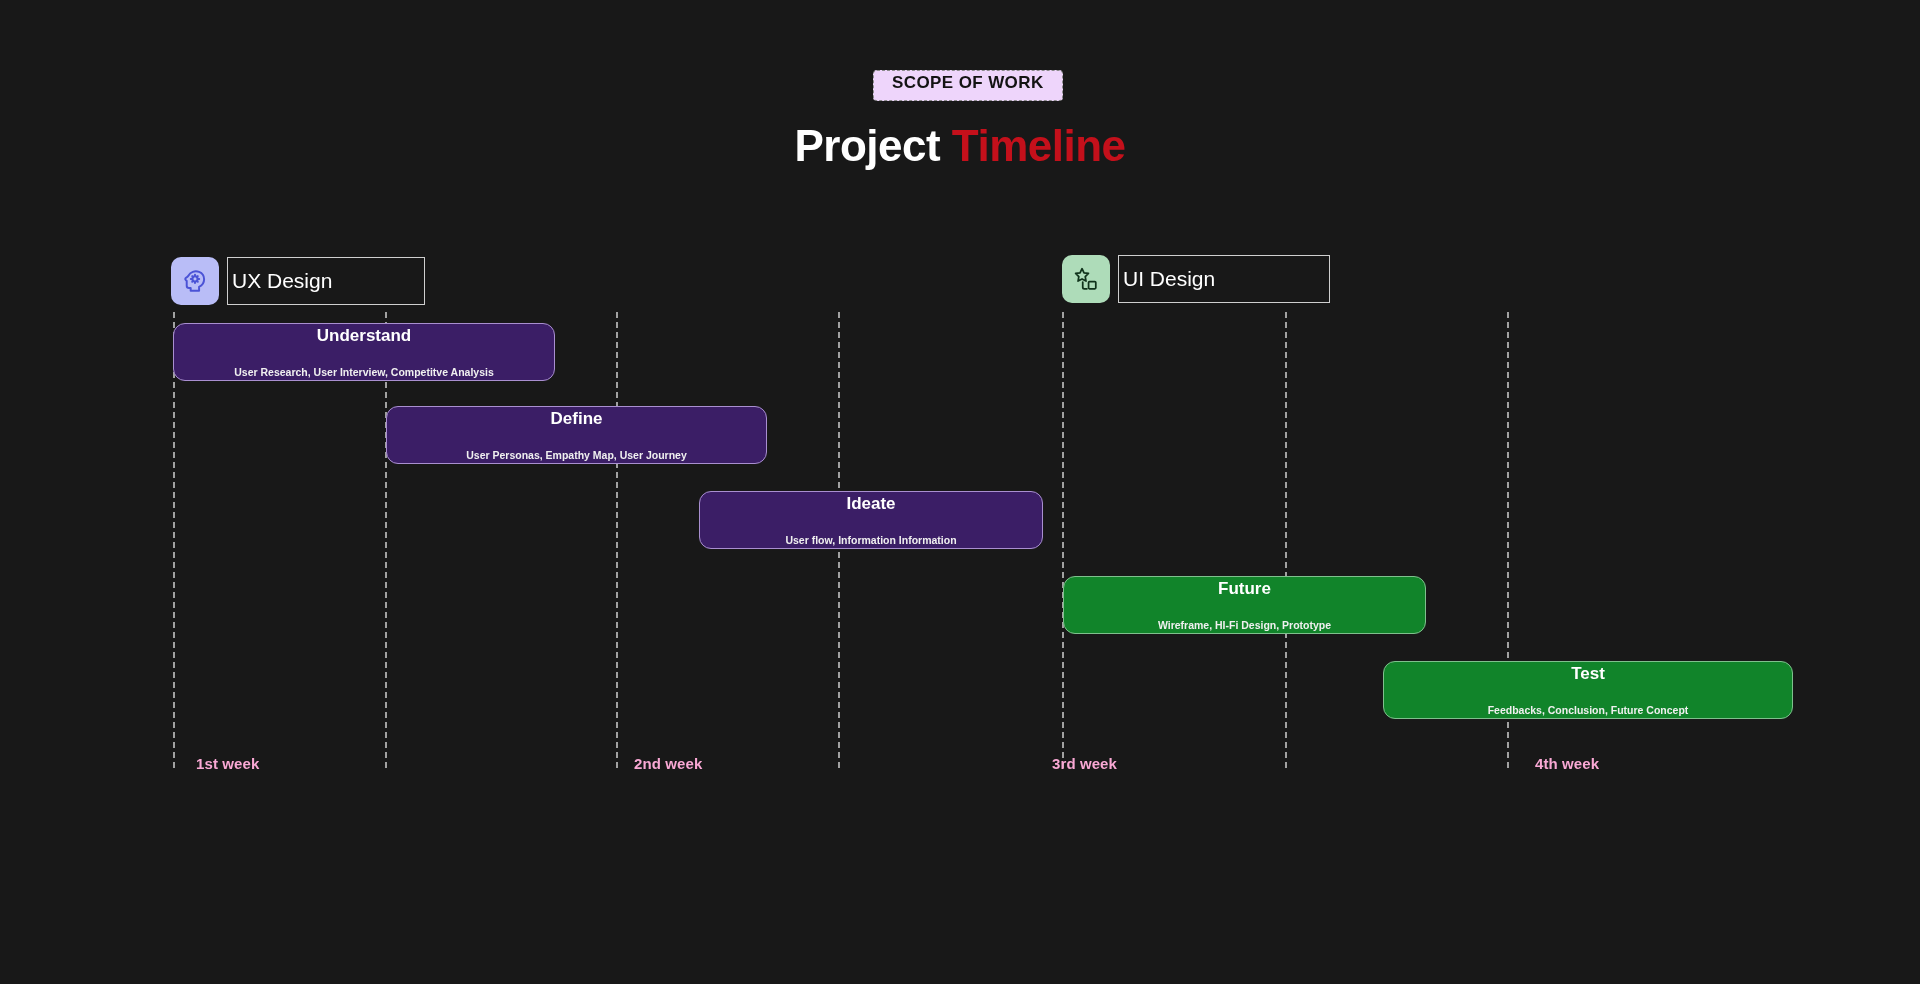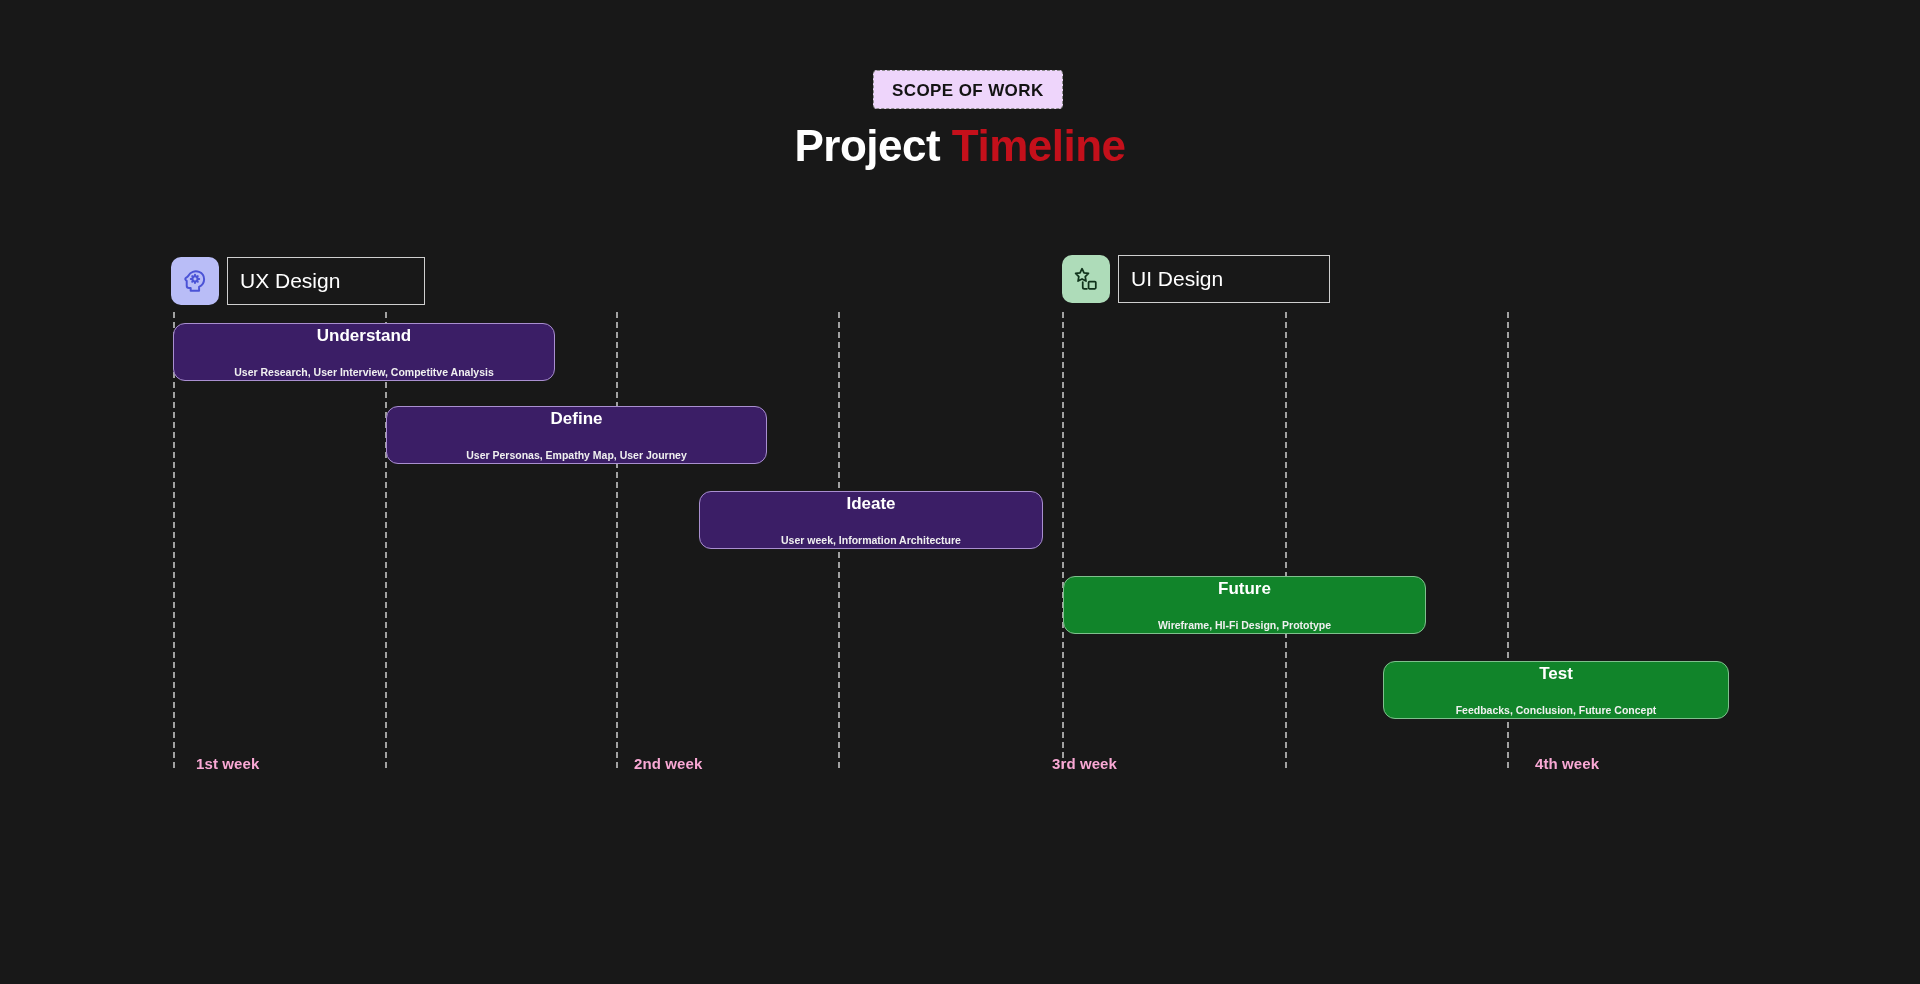--- a/index.html
+++ b/index.html
@@ -18,21 +18,21 @@
     width: 1920px;
     height: 984px;
     background: #181818;
   }
 
   
   .badge {
     position: absolute;
     left: 873px;
     top: 70px;
-    padding: 11px 18px 9px 18px;
+    padding: 3px 18px 9px 18px;
     background: #EED5FB;
     border: 1px dashed #8a8a8a;
     border-radius: 4px;
     color: #131313;
     font-size: 17px;
     font-weight: bold;
     letter-spacing: 0.4px;
     line-height: 1;
     white-space: nowrap;
   }
@@ -89,21 +89,21 @@
     justify-content: center;
     flex: 0 0 auto;
   }
   .phase-icon.ux { background: #B9BDF7; }
   .phase-icon.ui { background: #AEDCB9; }
 
   .phase-name {
     display: flex;
     align-items: center;
     border: 1px solid #cfcfcf;
-    padding: 0 12px;
+    padding: 0 4px;
     margin-left: 8px;
     font-size: 21px;
     color: #ffffff;
     background: #181818;
     white-space: nowrap;
   }
 
   
   .task-card {
     position: absolute;
@@ -190,27 +190,27 @@
       <div class="task-card purple" style="left: 173px; top: 323px; width: 382px;">
         <div class="task-title">Understand</div>
         <div class="task-sub">User Research, User Interview, Competitve Analysis</div>
       </div>
       <div class="task-card purple" style="left: 386px; top: 406px; width: 381px;">
         <div class="task-title">Define</div>
         <div class="task-sub">User Personas, Empathy Map, User Journey</div>
       </div>
       <div class="task-card purple" style="left: 699px; top: 491px; width: 344px;">
         <div class="task-title">Ideate</div>
-        <div class="task-sub">User week, Information Architecture</div>
+        <div class="task-sub">User flow, Information Information</div>
       </div>
       <div class="task-card green" style="left: 1063px; top: 576px; width: 363px;">
         <div class="task-title">Future</div>
         <div class="task-sub">Wireframe, HI-Fi Design, Prototype</div>
       </div>
-      <div class="task-card green" style="left: 1383px; top: 661px; width: 346px;">
+      <div class="task-card green" style="left: 1383px; top: 661px; width: 410px;">
         <div class="task-title">Test</div>
         <div class="task-sub">Feedbacks, Conclusion, Future Concept</div>
       </div>
     </div>
 
   <div id="weeks-layer">
       <div class="week-label" style="left: 196px;">1st week</div>
       <div class="week-label" style="left: 634px;">2nd week</div>
       <div class="week-label" style="left: 1052px;">3rd week</div>
       <div class="week-label" style="left: 1535px;">4th week</div>

